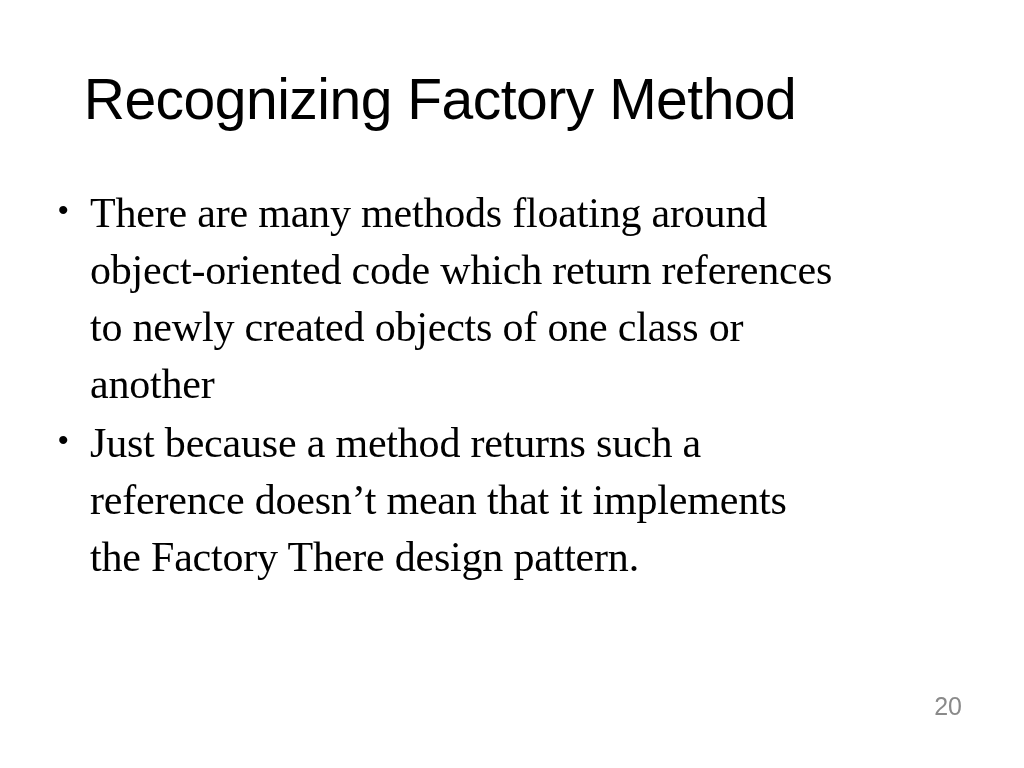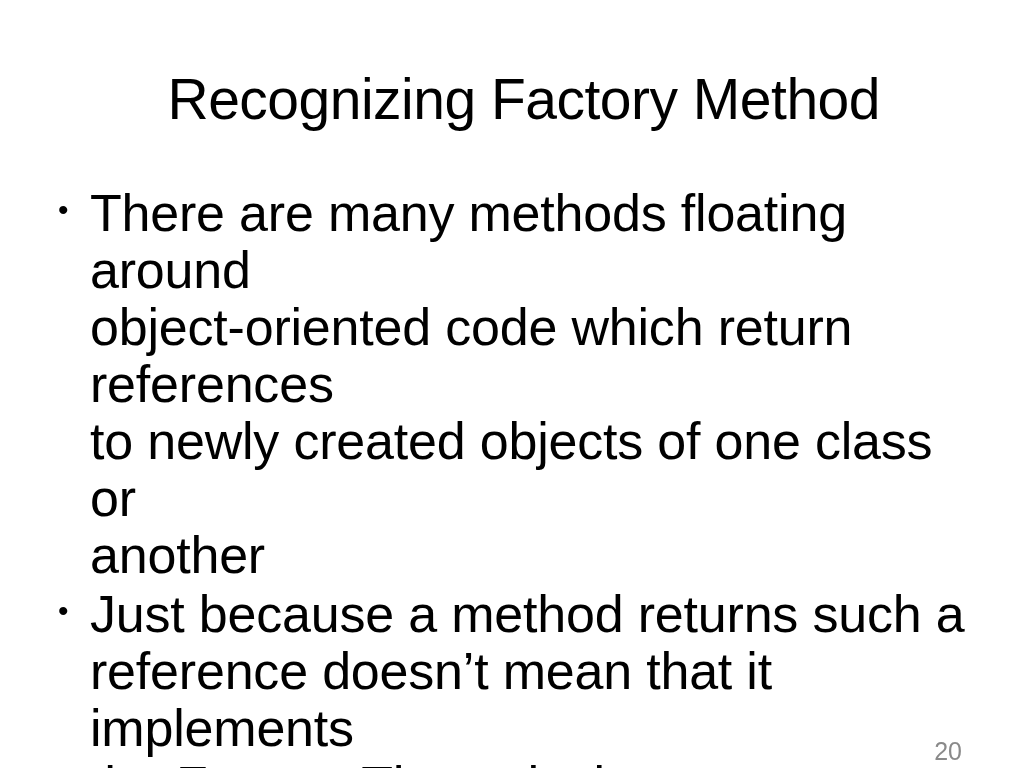--- a/index.html
+++ b/index.html
@@ -14,21 +14,21 @@
     width: 1024px;
     height: 768px;
     background: #ffffff;
     color: #000000;
   }
   .slide-title {
     position: absolute;
     top: 65px;
     left: 0;
     width: 880px;
-    text-align: right;
+    text-align: center;
     font-size: 57px;
     font-weight: 400;
     line-height: 68px;
     letter-spacing: -0.5px;
     color: #000000;
     white-space: nowrap;
   }
   .content {
     position: absolute;
     left: 54px;
@@ -47,29 +47,30 @@
     width: 36px;
     padding-left: 4px;
     font-size: 30px;
     line-height: 57px;
     position: relative;
     top: -4px;
     color: #000000;
   }
   .bullet-text {
     flex: 1;
-    font-size: 52px;
+    font-size: 42px;
     line-height: 57px;
     letter-spacing: -0.2px;
     white-space: pre-line;
     color: #000000;
+    font-family: Liberation Serif, serif;
   }
   .page-number {
     position: absolute;
-    top: 737px;
+    top: 692px;
     right: 62px;
     font-size: 25px;
     line-height: 28px;
     color: #8a8a8a;
   }
 </style>
 </head>
 <body>
 
 <div class="slide">

